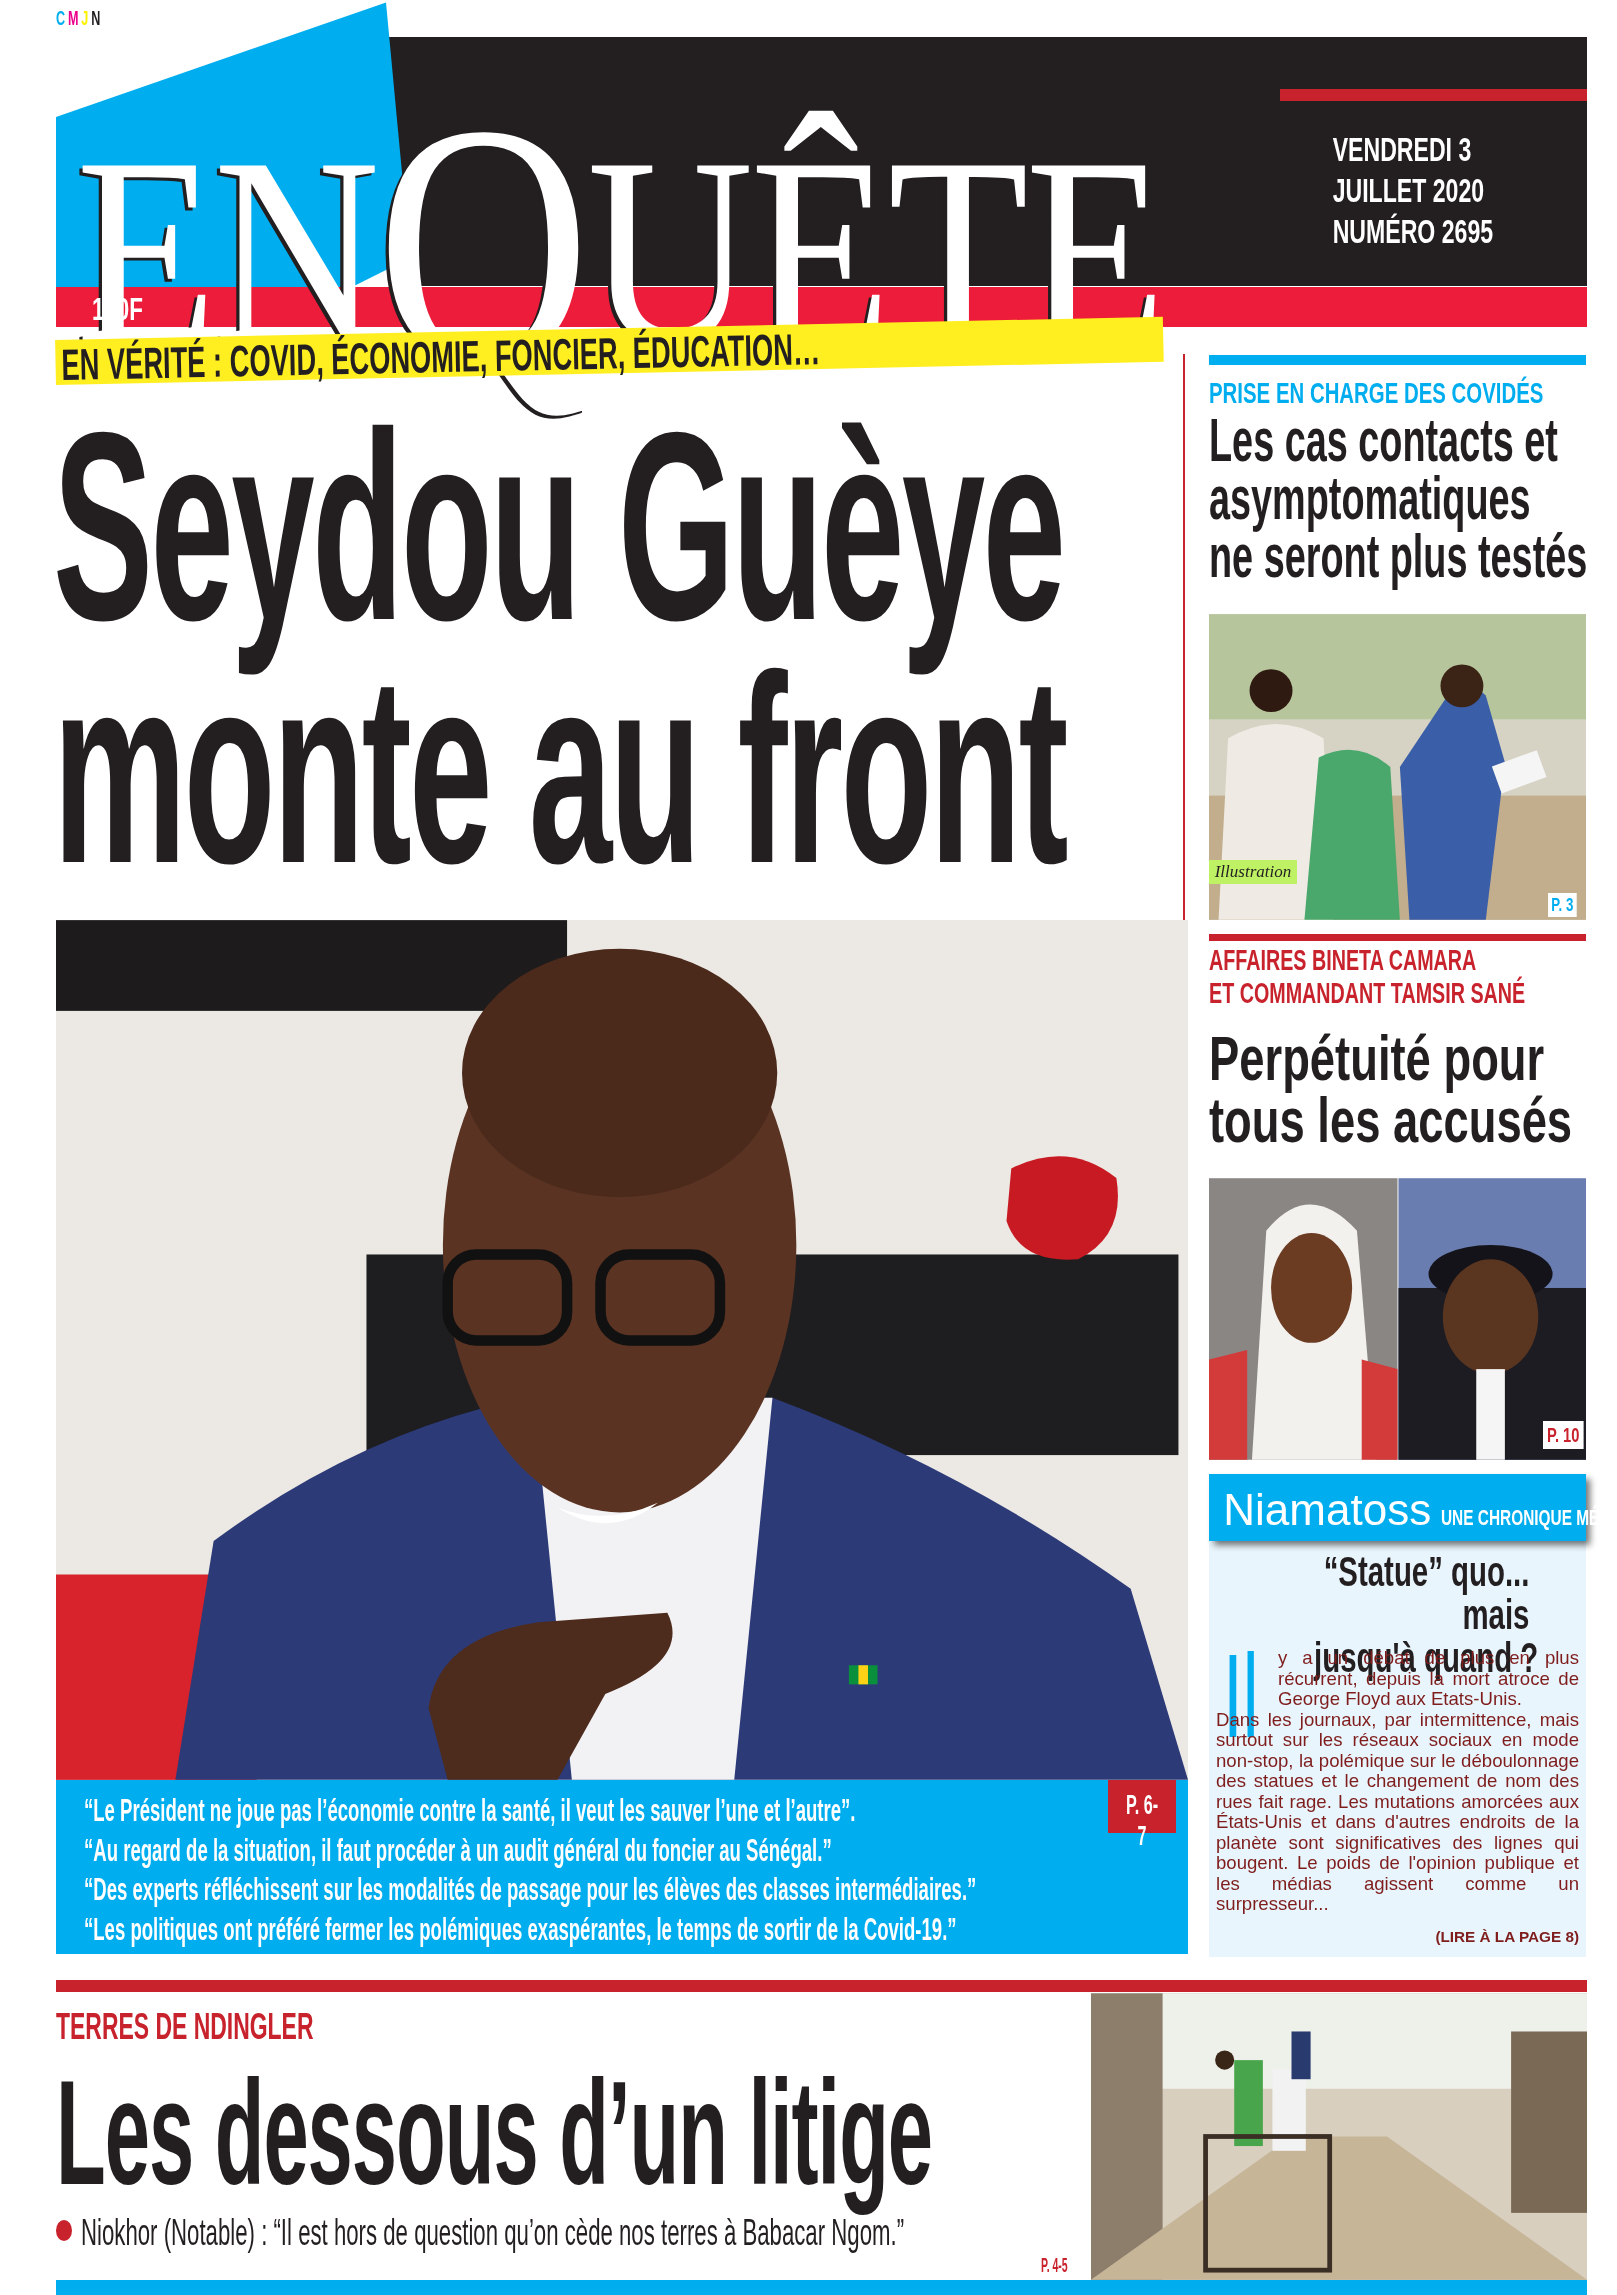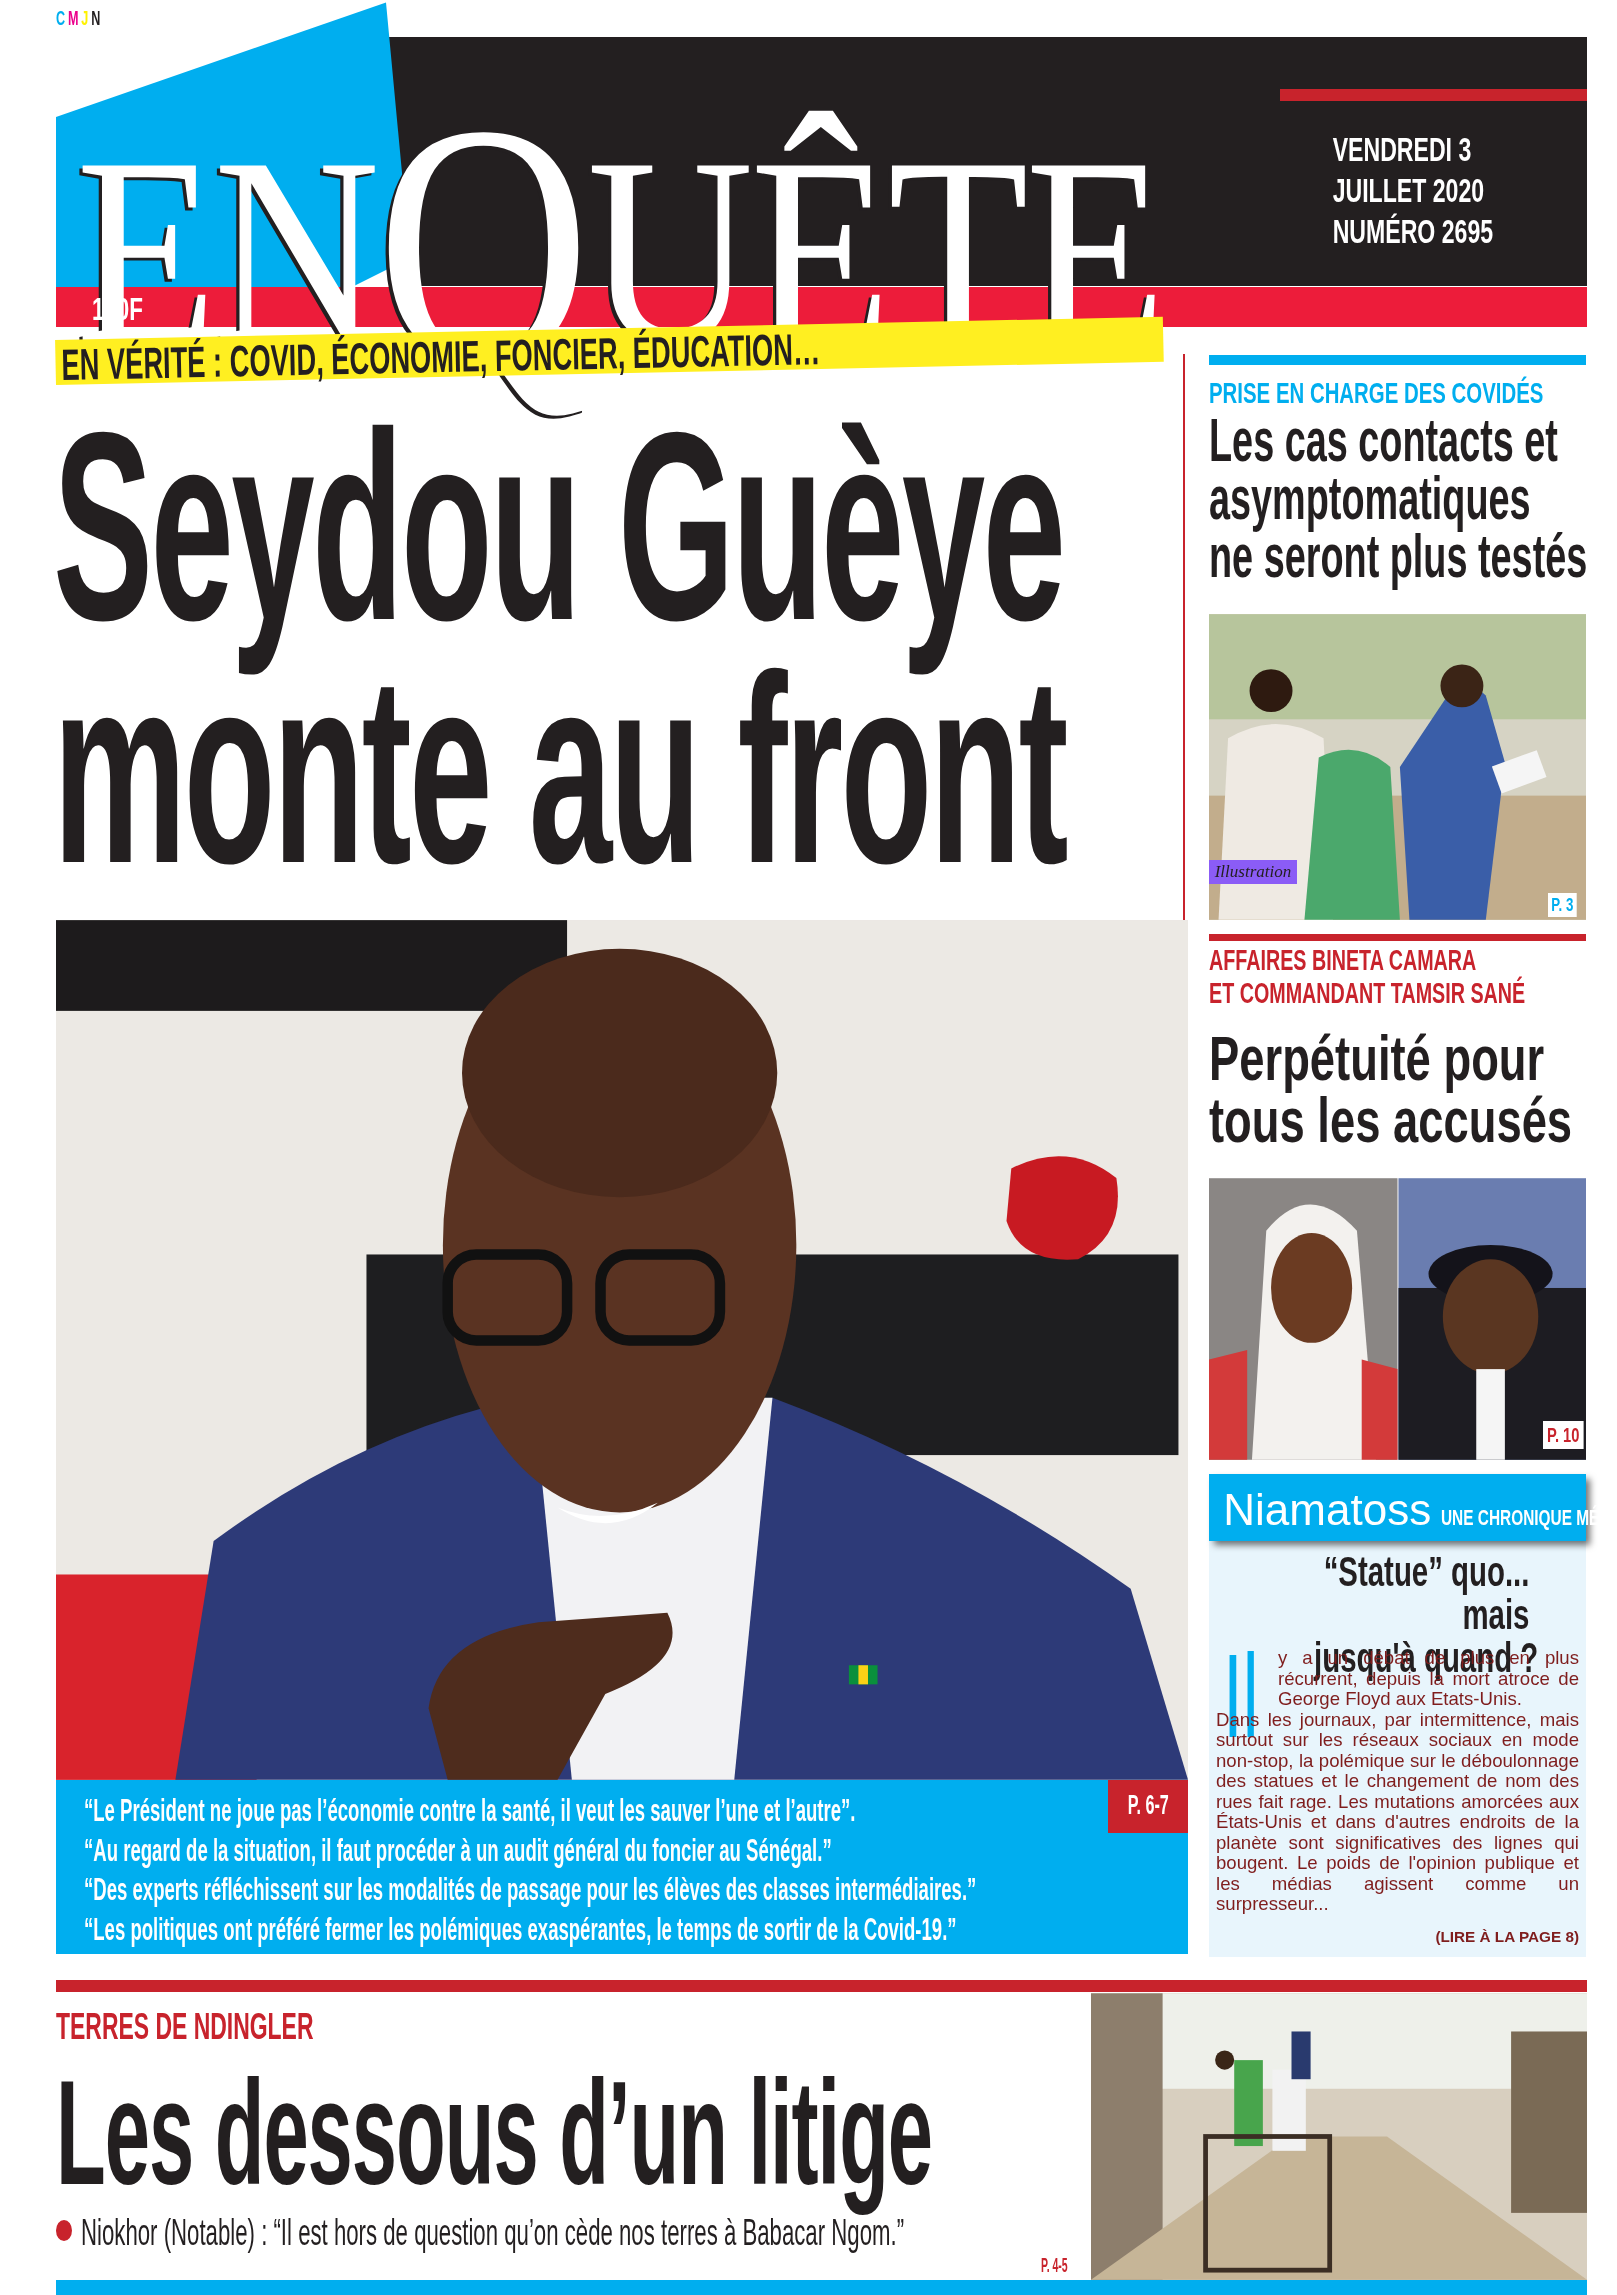--- a/index.html
+++ b/index.html
@@ -23,29 +23,29 @@
 #yellow-tag{left:56px;top:340px;width:1108px;height:45px;background:#ffef21;transform:rotate(-1.2deg);transform-origin:left bottom}
 #yellow-text{left:62px;top:340px;font-size:44px;font-weight:700;color:#231f20;white-space:nowrap;transform:rotate(-1.2deg) scaleX(.62);transform-origin:left bottom}
 .lead-h{left:53px;font-size:268px;font-weight:700;letter-spacing:-4.8px;white-space:nowrap;line-height:1;transform:scaleX(.56);transform-origin:left top;color:#231f20}
 #lead1{top:392px}
 #lead2{top:635px}
 #vline{left:1183px;top:354px;width:1.9px;height:1600px;background:#c8232c}
 
 #main-photo{left:56px;top:920px;width:1132px;height:860px;overflow:hidden;background:#e9e7e3}
 #caption-box{left:56px;top:1780px;width:1132px;height:174px;background:#00aeef}
 .cap{left:84px;font-size:32px;color:#fff;font-weight:700;white-space:nowrap;transform:scaleX(.58);transform-origin:left top;line-height:1}
-#page67{left:1108px;top:1780px;width:80px;height:53px;background:#c8232c;color:#fff;font-size:27px;font-weight:700;text-align:center;padding-top:9.6px}
+#page67{left:1108px;top:1780px;width:68px;height:53px;background:#c8232c;color:#fff;font-size:27px;font-weight:700;text-align:center;padding-top:9.6px}
 #page67 span{display:inline-block;transform:scaleX(.6)}
 
 .rc{left:1209px;width:377px}
 #bluebar-r{top:355px;height:9.6px;background:#00aeef}
 .kick{font-size:30px;font-weight:700;white-space:nowrap;transform:scaleX(.68);transform-origin:left top;line-height:1.18}
 .rhead{font-size:61px;font-weight:700;white-space:nowrap;transform:scaleX(.62);transform-origin:left top;line-height:58px;color:#231f20}
 #photo1{top:614px;height:306px;overflow:hidden;background:#c9bfa4}
-#illus{left:1209px;top:860px;background:#8b5cf6;font-family:"Liberation Serif",serif;font-style:italic;font-size:17px;padding:1.9px 5.7px}
+#illus{left:1209px;top:860px;background:#bef264;font-family:"Liberation Serif",serif;font-style:italic;font-size:17px;padding:1.9px 5.7px}
 #p3{left:1548px;top:893px;font-size:19px;font-weight:700;color:#00aeef;transform:scaleX(.7);transform-origin:left top;background:#fff;padding:1px 4.8px}
 #redbar-r{top:934px;height:6.7px;background:#c8232c}
 #photo2{top:1178px;height:282px;overflow:hidden}
 #p10{left:1543px;top:1421px;font-size:21px;font-weight:700;color:#c8232c;background:#fff;padding:1.9px 5.7px;transform:scaleX(.7);transform-origin:left top}
 #niam{top:1474px;height:67px;background:#00aeef;box-shadow:4.8px 4.8px 6.7px rgba(0,0,0,.55);color:#fff;padding:10.5px 0 0 14.3px;white-space:nowrap}
 #niam .t{font-size:44px;font-weight:400}
 #niam .s{font-size:22px;font-weight:700;display:inline-block;transform:scaleX(.7);transform-origin:left bottom;margin-left:9.6px}
 #chron{top:1541px;height:416px;background:#e8f5fc}
 #chron-title{left:1209px;width:377px;top:1550px;text-align:right;font-size:42px;font-weight:700;line-height:43px}
 #chron-title div{display:inline-block;transform:scaleX(.7)}

